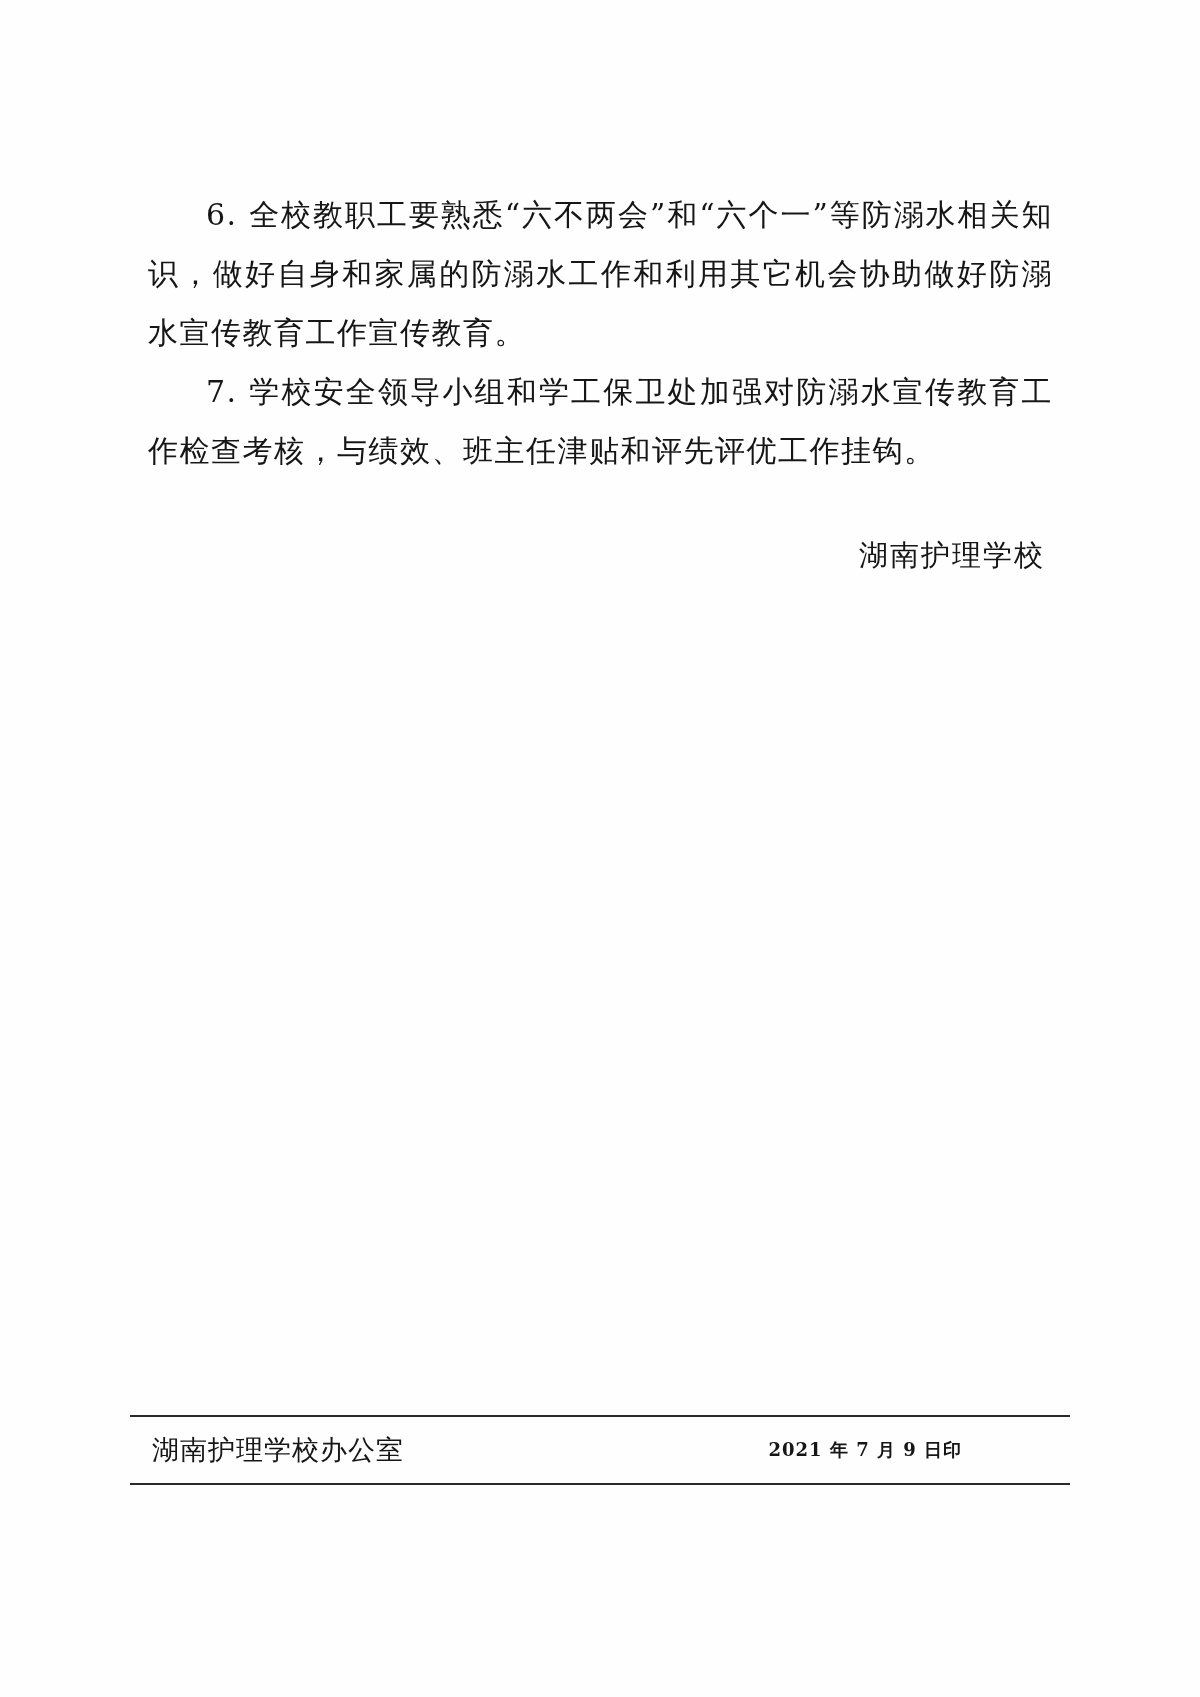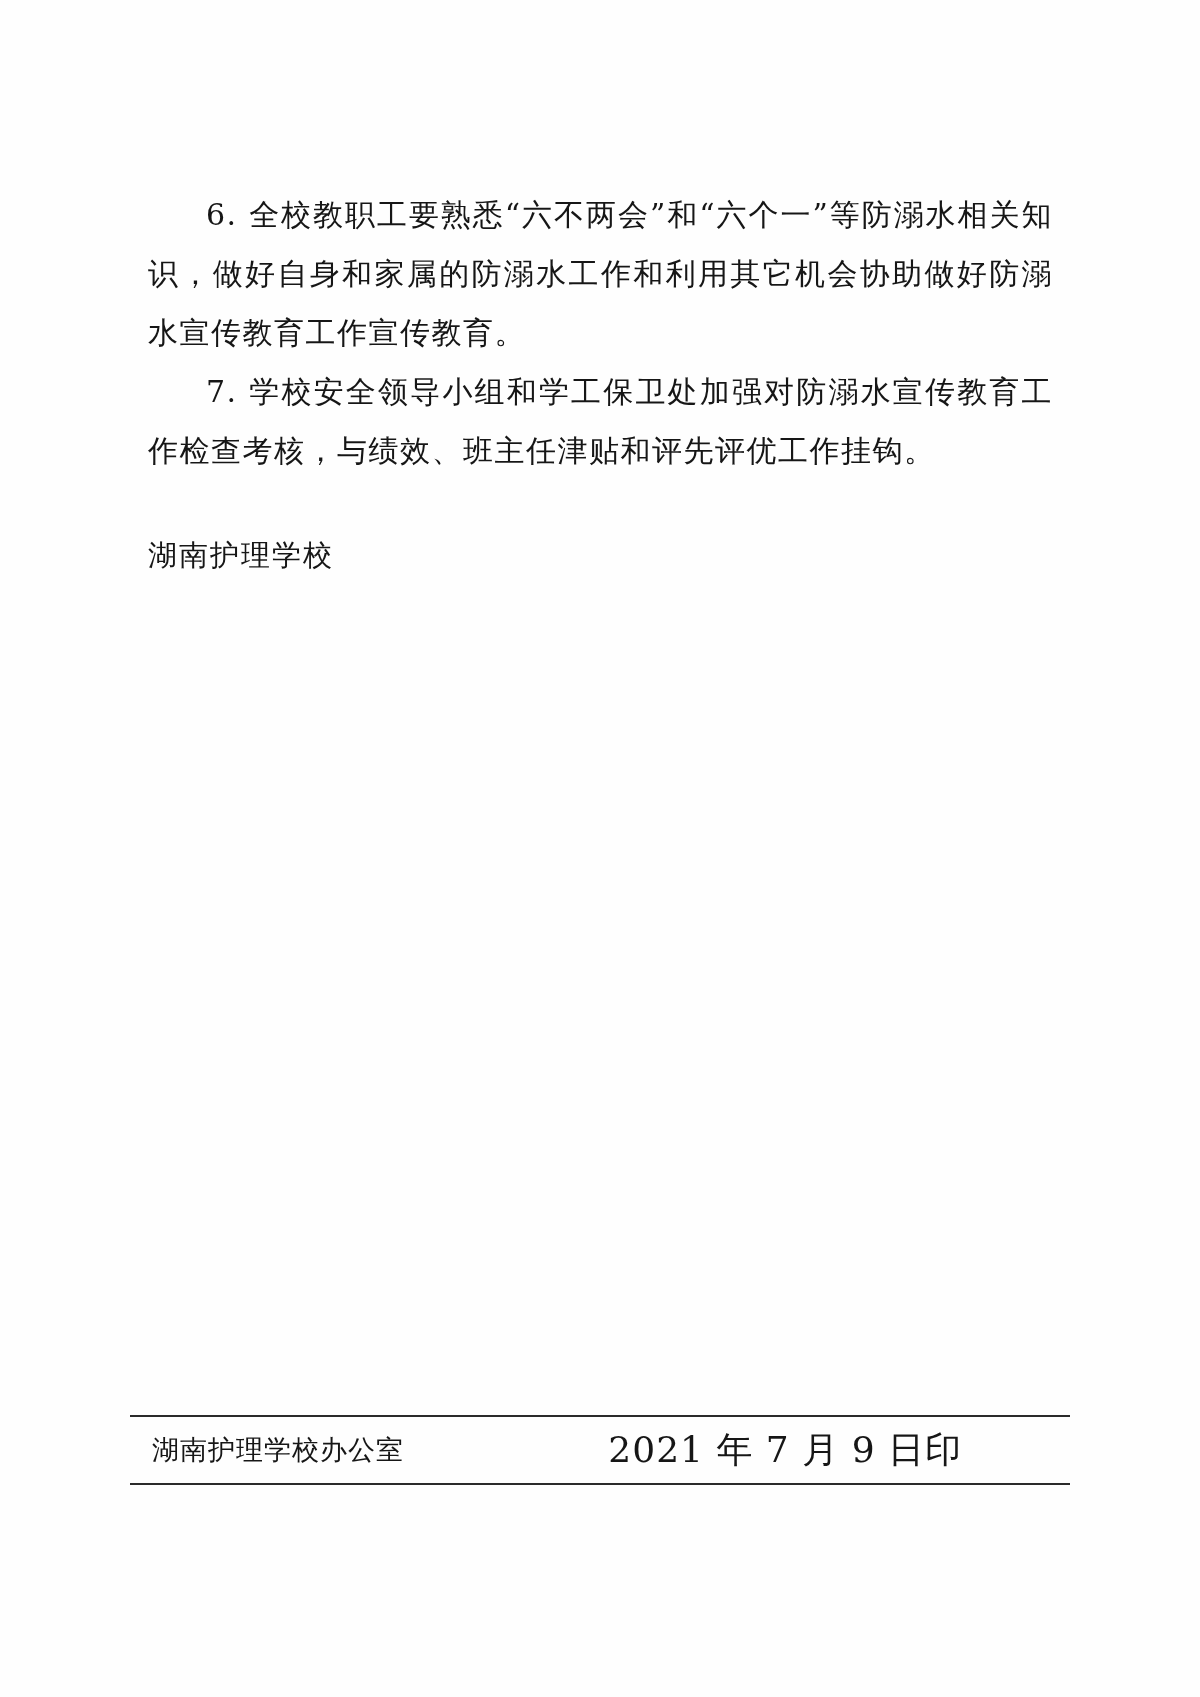--- a/index.html
+++ b/index.html
@@ -41,20 +41,21 @@
     width: 58px;
   }
   .para + .para {
     margin-top: 0px;
   }
   .signature {
     position: absolute;
     left: 148px;
     top: 525px;
     width: 905px;
+    text-align: right;
   }
   .sig-line {
     font-size: 29px;
     line-height: 60px;
     letter-spacing: 2px;
     color: #161616;
     padding-right: 8px;
   }
   .footer {
     position: absolute;
@@ -69,25 +70,26 @@
     justify-content: flex-end;
   }
   .footer-left {
     font-size: 27px;
     letter-spacing: 1px;
     color: #161616;
     padding-left: 22px;
     flex: 0 0 auto;
   }
   .footer-right {
-    font-size: 36px;
+    font-size: 18px;
     letter-spacing: 1px;
     color: #161616;
     margin-left: auto;
     padding-right: 108px;
+    font-weight: bold;
   }
 </style>
 </head>
 <body>
 
 <div class="page">
 
   <div class="content">
 
     <p class="para">

